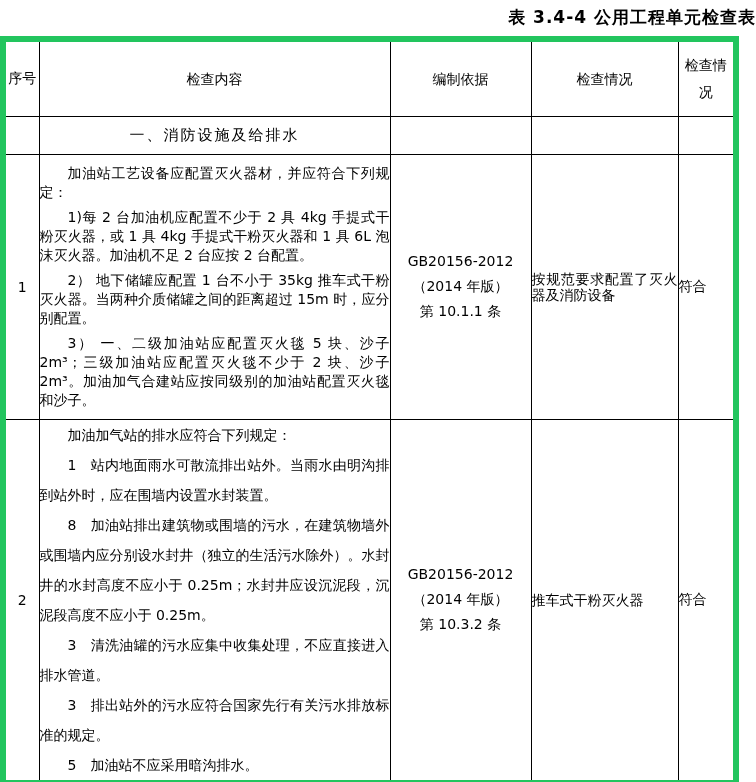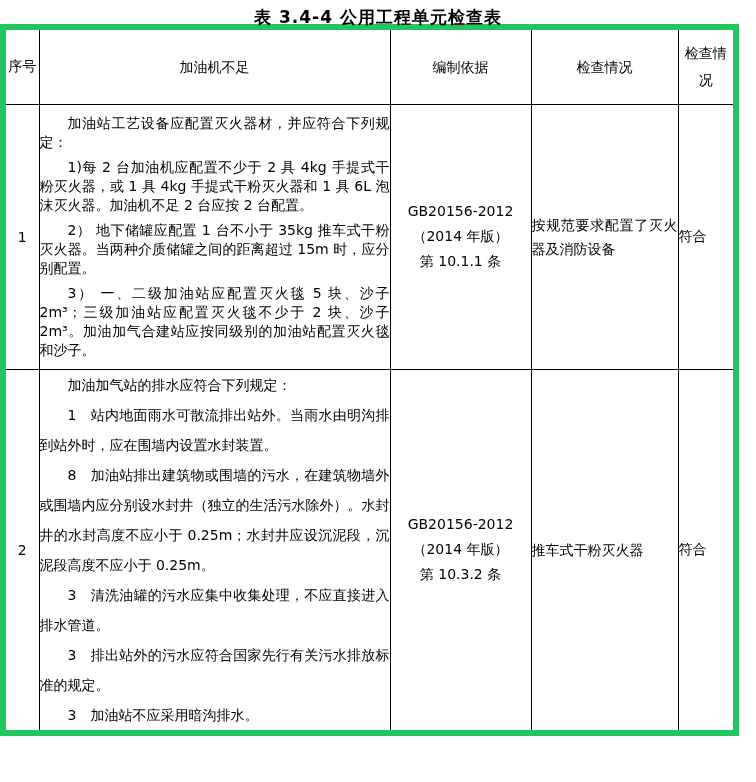--- a/index.html
+++ b/index.html
@@ -10,25 +10,25 @@
     font-family: "DejaVu Sans", "Liberation Sans", sans-serif;
   }
   .page {
     width: 756px;
     height: 782px;
     background: #ffffff;
     overflow: hidden;
     box-sizing: border-box;
   }
   .doc-title {
-    text-align: center;
+    text-align: right;
     font-weight: bold;
     font-size: 17px;
     line-height: 30px;
-    height: 24px;
+    height: 36px;
     padding-top: 2px;
     box-sizing: border-box;
     letter-spacing: 1px;
   }
   table.check-table {
     border-collapse: collapse;
     table-layout: fixed;
     width: 733px;
     border: 6px solid #22c55e;
     font-size: 14px;
@@ -73,21 +73,21 @@
     text-align: justify;
   }
   tr.data-row-1 .cell-content p { line-height: 19px; margin: 6px 0; }
   tr.data-row-2 .cell-content p { line-height: 30px; margin: 0; }
 
   .cell-basis { text-align: center; }
   .cell-basis div { line-height: 25px; }
 
   .cell-situation { padding: 0 9px; }
   .cell-situation .sit-text {
-    line-height: 24px;
+    line-height: 16px;
     text-align: justify;
   }
   .cell-result { text-align: left; }
 </style>
 </head>
 <body>
 
 <div class="page">
 
   <div class="doc-title">表 3.4-4  公用工程单元检查表</div>
@@ -100,33 +100,42 @@
       <col class="col-situation">
       <col class="col-result">
     </colgroup>
 
     <tbody>
         <tr class="header-row">
       <td>
         <div class="hdr-wrap2">序号</div>
       </td>
       <td>
-        <div class="hdr-one">加油机不足</div>
+        <div class="hdr-one">检查内容</div>
       </td>
       <td>
         <div class="hdr-one">编制依据</div>
       </td>
       <td>
         <div class="hdr-one">检查情况</div>
       </td>
       <td>
         <div class="hdr-wrap2">检查情况</div>
       </td>
     </tr>
 
+    <tr class="section-row">
+      <td></td>
+      <td>
+        <div class="section-label">一、消防设施及给排水</div>
+      </td>
+      <td></td>
+      <td></td>
+      <td></td>
+    </tr>
 
     <tr class="data-row-1">
       <td class="cell-no">1</td>
       <td class="cell-content">
         <p>加油站工艺设备应配置灭火器材，并应符合下列规定：</p>
         <p>1)每 2 台加油机应配置不少于 2 具 4kg 手提式干粉灭火器，或 1 具 4kg 手提式干粉灭火器和 1 具 6L 泡沫灭火器。加油机不足 2 台应按 2 台配置。</p>
         <p>2） 地下储罐应配置 1 台不小于 35kg 推车式干粉灭火器。当两种介质储罐之间的距离超过 15m 时，应分别配置。</p>
         <p>3） 一、二级加油站应配置灭火毯 5 块、沙子 2m³；三级加油站应配置灭火毯不少于 2 块、沙子 2m³。加油加气合建站应按同级别的加油站配置灭火毯和沙子。</p>
       </td>
       <td class="cell-basis">
@@ -141,21 +150,21 @@
     </tr>
 
     <tr class="data-row-2">
       <td class="cell-no">2</td>
       <td class="cell-content">
         <p>加油加气站的排水应符合下列规定：</p>
         <p>1　站内地面雨水可散流排出站外。当雨水由明沟排到站外时，应在围墙内设置水封装置。</p>
         <p>8　加油站排出建筑物或围墙的污水，在建筑物墙外或围墙内应分别设水封井（独立的生活污水除外）。水封井的水封高度不应小于 0.25m；水封井应设沉泥段，沉泥段高度不应小于 0.25m。</p>
         <p>3　清洗油罐的污水应集中收集处理，不应直接进入排水管道。</p>
         <p>3　排出站外的污水应符合国家先行有关污水排放标准的规定。</p>
-        <p>3　加油站不应采用暗沟排水。</p>
+        <p>5　加油站不应采用暗沟排水。</p>
       </td>
       <td class="cell-basis">
         <div>GB20156-2012</div>
         <div>（2014 年版）</div>
         <div>第 10.3.2 条</div>
       </td>
       <td class="cell-situation">
         <div class="sit-text">推车式干粉灭火器</div>
       </td>
       <td class="cell-result">符合</td>

